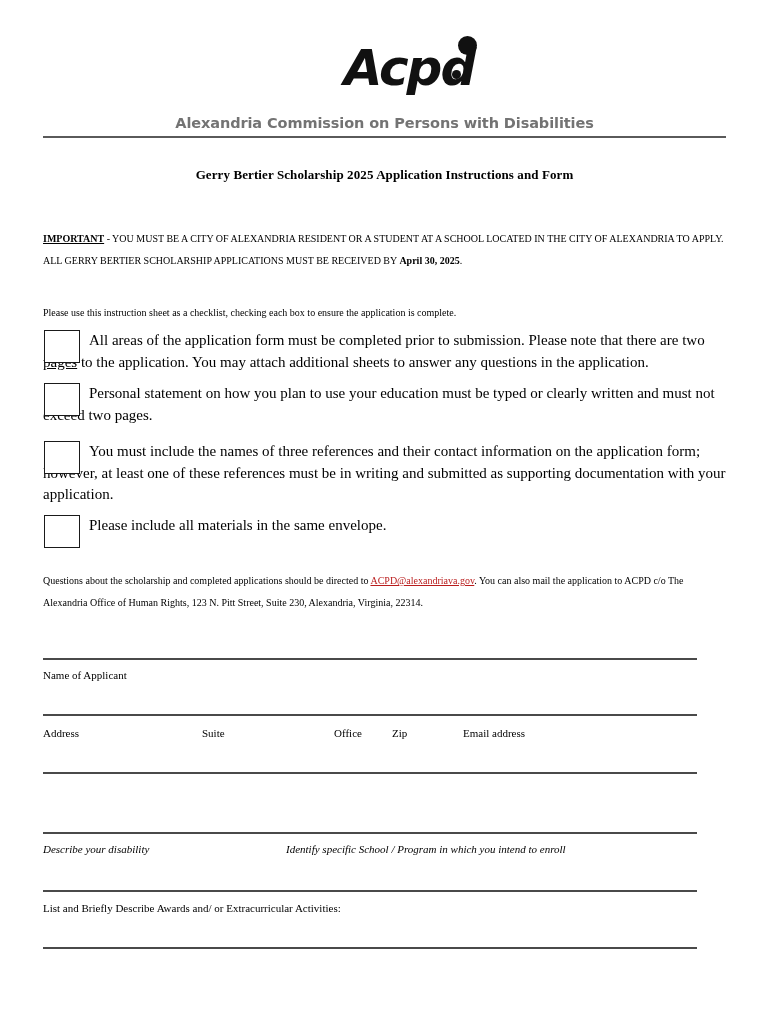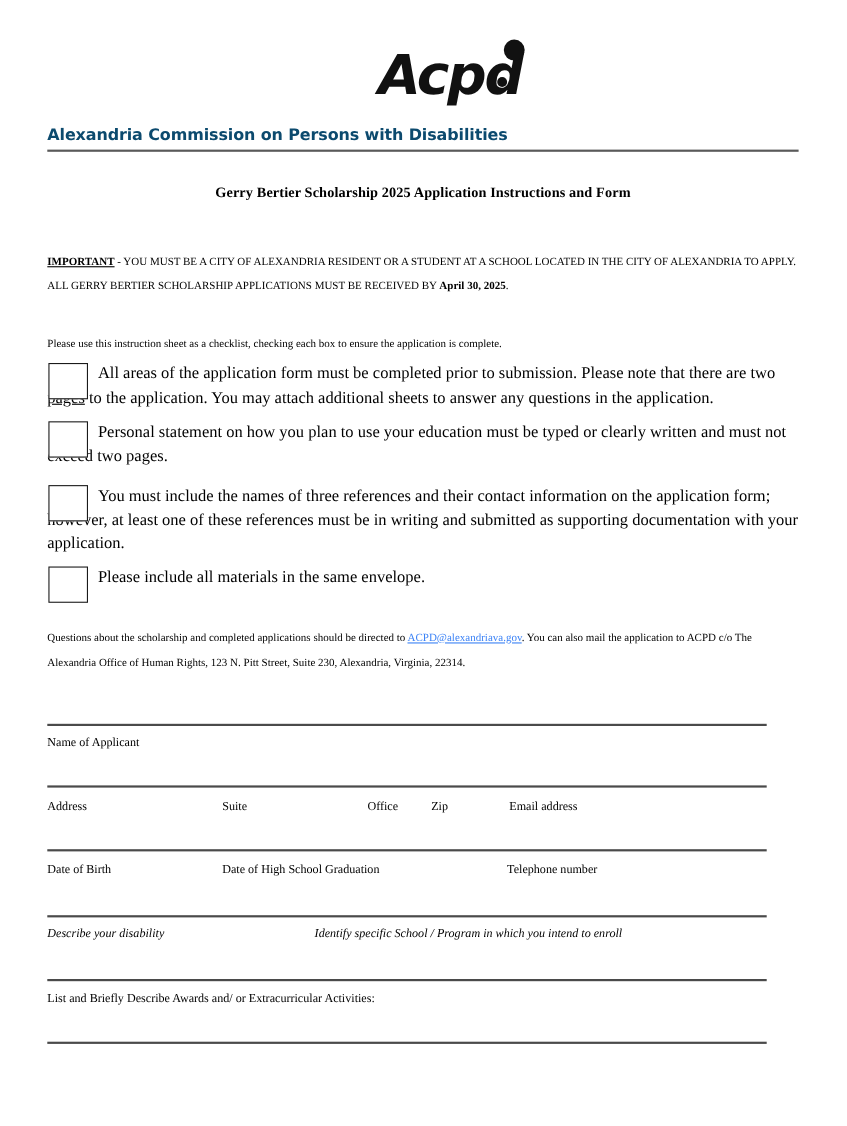--- a/index.html
+++ b/index.html
@@ -65,26 +65,26 @@
     background: #111111;
     z-index: 3;
   }
 
   
   .org-name {
     position: absolute;
     left: 43px;
     top: 115px;
     width: 683px;
-    text-align: left;
+    text-align: center;
     font-family: "DejaVu Sans", sans-serif;
     font-weight: bold;
     font-size: 14.5px;
     letter-spacing: -0.1px;
-    color: #0c4a6e;
+    color: #737373;
   }
   .header-rule {
     position: absolute;
     left: 43px;
     top: 136px;
     width: 683px;
     height: 2px;
     background: #5a5a5a;
   }
 
@@ -113,21 +113,21 @@
   .p-checklist { top: 302px; width: 684px; }
   .p-questions { top: 570px; width: 684px; }
 
   .u-bold-underline {
     font-weight: bold;
     text-decoration: underline;
   }
   .bold { font-weight: bold; }
   .underline { text-decoration: underline; }
   .link {
-    color: #3b82f6;
+    color: #b91c1c;
     text-decoration: underline;
   }
 
   
   .check-item {
     position: absolute;
     left: 43px;
     width: 684px;
     font-size: 15px;
     line-height: 21.5px;
@@ -240,25 +240,20 @@
   <div class="form-rule rule-addr"></div>
   <div class="form-labels lbl-addr">
     <span style="left:43px;">Address</span>
     <span style="left:202px;">Suite</span>
     <span style="left:334px;">Office</span>
     <span style="left:392px;">Zip</span>
     <span style="left:463px;">Email address</span>
   </div>
 
   <div class="form-rule rule-dob"></div>
-  <div class="form-labels lbl-dob">
-    <span style="left:43px;">Date of Birth</span>
-    <span style="left:202px;">Date of High School Graduation</span>
-    <span style="left:461px;">Telephone number</span>
-  </div>
 
   <div class="form-rule rule-dis"></div>
   <div class="form-labels lbl-dis">
     <span style="left:43px;">Describe your disability</span>
     <span style="left:286px;">Identify specific School / Program in which you intend to enroll</span>
   </div>
 
   <div class="form-rule rule-awd"></div>
   <div class="form-labels lbl-awd">
     <span style="left:43px;">List and Briefly Describe Awards and/ or Extracurricular Activities:</span>

